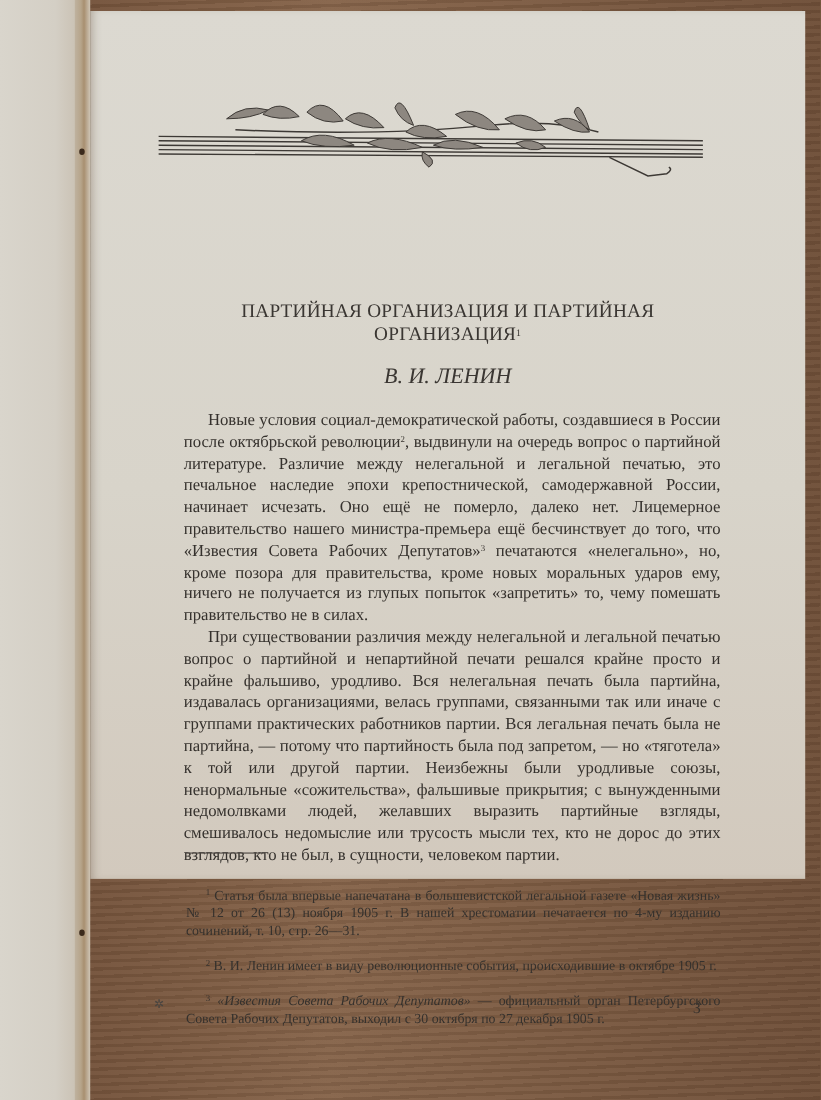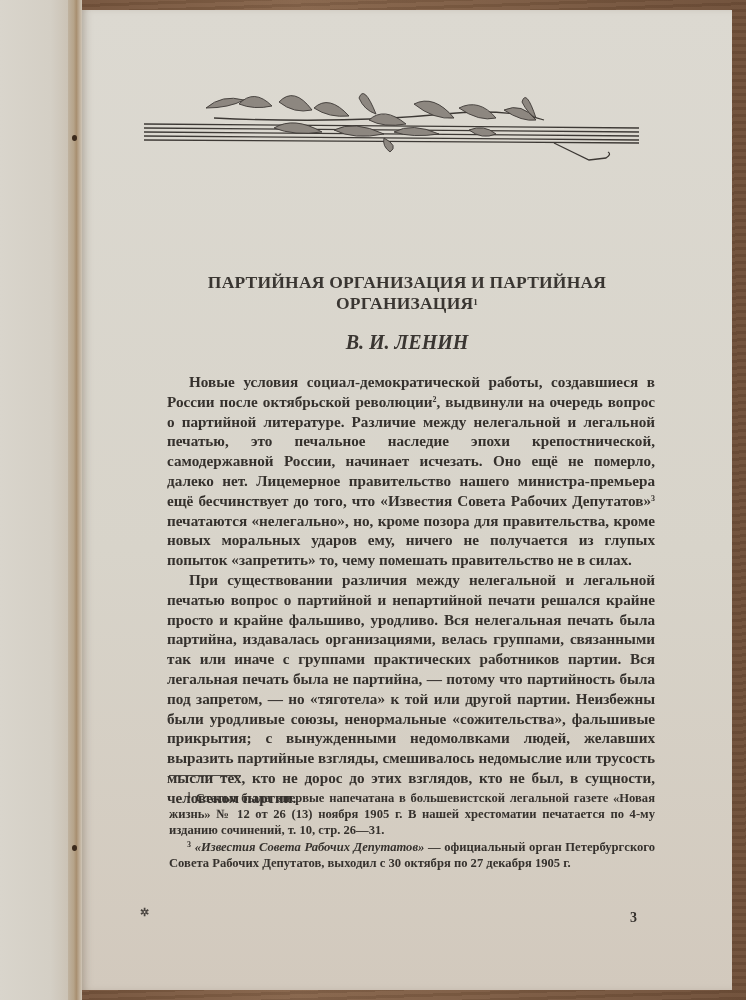--- a/index.html
+++ b/index.html
@@ -19,24 +19,23 @@
     background:linear-gradient(90deg,#d9d5cc,#d4cfc5 70%,#c9c0b2);
   }
   .spine {
     position:absolute; left:68px; top:0; width:14px; height:1000px;
     background:linear-gradient(90deg,#bfb29f,#b6a48a 40%,#a88f70 60%,#cfc5b6);
   }
   .spine-hole {
     position:absolute; left:72px; width:5px; height:6px; border-radius:50%; background:#3b2a1c;
   }
   .right-page {
-    position:absolute; left:82px; top:10px; width:650px; height:980px;
+    position:absolute; left:82px; top:10px; width:650px; height:789px;
     background:linear-gradient(180deg,#dcd9d1 0%,#d8d4ca 55%,#d2c9bd 100%);
     box-shadow: inset 6px 0 8px -4px rgba(90,70,50,0.35);
-    font-weight: bold;
   }
   .ornament { position:absolute; left:62px; top:70px; width:510px; height:90px; }
   .title {
     position:absolute; left:0; width:650px; text-align:center;
     font-family:"Liberation Serif","DejaVu Serif",serif;
     font-size:17.5px; color:#3a3632; letter-spacing:0.2px; line-height:21px;
   }
   .title sup { font-size:9px; vertical-align:top; position:relative; top:-1px; }
   .author {
     position:absolute; top:321px; left:0; width:650px; text-align:center;
@@ -48,21 +47,21 @@
     text-align:justify;
   }
   .body p { margin:0; text-indent:22px; }
   .body sup, .fn sup { font-size:8px; vertical-align:top; position:relative; top:-2px; }
   .rule { position:absolute; left:87px; top:765px; width:72px; height:1px; background:#4a4540; }
   .fns {
     position:absolute; left:87px; top:780px; width:486px;
     font-family:"Liberation Serif",serif; font-size:12.6px; line-height:16.1px; color:#35312d;
     text-align:justify;
   }
-  .fn { margin:0 0 1px 0; text-indent:18px; }
+  .fn { margin:16px 0 1px 0; text-indent:18px; }
   .fn i { font-style:italic; }
   .star { position:absolute; left:58px; top:896px; font-size:11px; color:#4a4540; }
   .pagenum { position:absolute; left:548px; top:900px; font-family:"Liberation Serif",serif; font-size:14px; color:#35312d; }
 </style>
 </head>
 <body>
 
 <div class="wood"></div>
 <div class="left-page"></div>
 <div class="spine"></div>
@@ -111,18 +110,19 @@
 
   <div class="body">
     <p><span>Новые условия социал-демократической работы, создавшиеся в России после октябрьской революции</span><sup>2</sup><span>, выдвинули на очередь вопрос о партийной литературе. Различие между нелегальной и легальной печатью, это печальное наследие эпохи крепостнической, самодержавной России, начинает исчезать. Оно ещё не померло, далеко нет. Лицемерное правительство нашего министра-премьера ещё бесчинствует до того, что «Известия Совета Рабочих Депутатов»</span><sup>3</sup><span> печатаются «нелегально», но, кроме позора для правительства, кроме новых моральных ударов ему, ничего не получается из глупых попыток «запретить» то, чему помешать правительство не в силах.</span></p>
     <p>При существовании различия между нелегальной и легальной печатью вопрос о партийной и непартийной печати решался крайне просто и крайне фальшиво, уродливо. Вся нелегальная печать была партийна, издавалась организациями, велась группами, связанными так или иначе с группами практических работников партии. Вся легальная печать была не партийна, — потому что партийность была под запретом, — но «тяготела» к той или другой партии. Неизбежны были уродливые союзы, ненормальные «сожительства», фальшивые прикрытия; с вынужденными недомолвками людей, желавших выразить партийные взгляды, смешивалось недомыслие или трусость мысли тех, кто не дорос до этих взглядов, кто не был, в сущности, человеком партии.</p>
   </div>
 
   <div class="rule"></div>
 
   <div class="fns">
     <p class="fn"><sup>1</sup> <span>Статья была впервые напечатана в большевистской легальной газете «Новая жизнь» № 12 от 26 (13) ноября 1905 г. В нашей хрестоматии печатается по 4-му изданию сочинений, т. 10, стр. 26—31.</span></p>
+    <p class="fn"><sup>2</sup> <span>В. И. Ленин имеет в виду революционные события, происходившие в октябре 1905 г.</span></p>
     <p class="fn"><sup>3</sup> <i>«Известия Совета Рабочих Депутатов»</i><span> — официальный орган Петербургского Совета Рабочих Депутатов, выходил с 30 октября по 27 декабря 1905 г.</span></p>
   </div>
 
   <div class="star">✲</div>
   <div class="pagenum">3</div>
 </div>
 
 </body></html>

